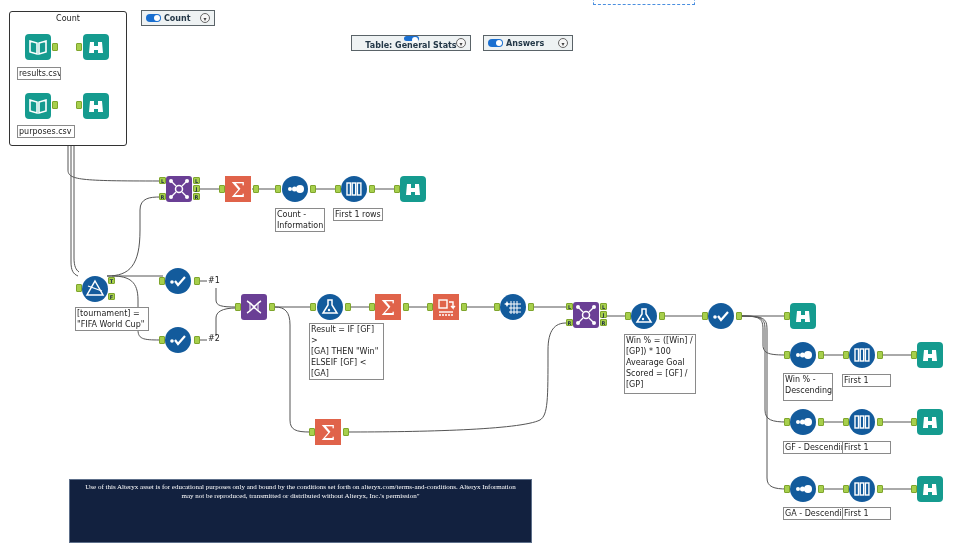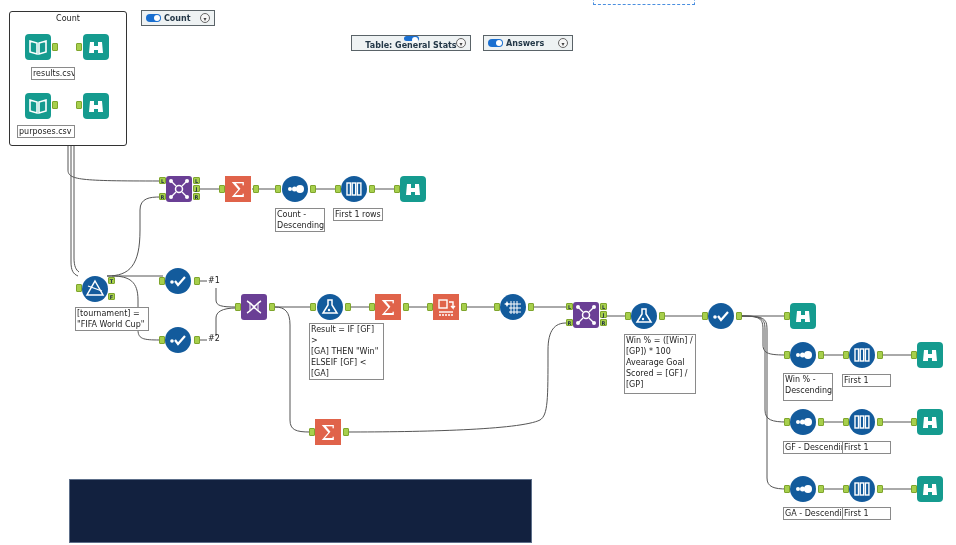--- a/index.html
+++ b/index.html
@@ -101,21 +101,21 @@
         <path d="M5 7 L12 9 L12 20 L5 18 Z M21 7 L14 9 L14 20 L21 18 Z" fill="none" stroke="#fff" stroke-width="1.6"></path>
       </svg>
   </div>
   <div class="anchor" style="left:52px;top:43px;"></div>
   <div class="anchor" style="left:76px;top:43px;"></div>
   <div class="tool teal" style="left:83px;top:34px;">
     <svg viewBox="0 0 26 26">
         <path d="M7 8 h4 v11 h-5 z M15 8 h4 l1 11 h-5 z M11 12 h4 v4 h-4 z" fill="#fff"></path>
       </svg>
   </div>
-  <div class="annot" style="left:17px;top:67px;width:44px;height:13px;margin-left:14px;">results.csv</div>
+  <div class="annot" style="left:17px;top:67px;width:44px;height:13px;">results.csv</div>
 
   <div class="tool teal" style="left:25px;top:93px;">
     <svg viewBox="0 0 26 26">
         <path d="M5 7 L12 9 L12 20 L5 18 Z M21 7 L14 9 L14 20 L21 18 Z" fill="none" stroke="#fff" stroke-width="1.6"></path>
       </svg>
   </div>
   <div class="anchor" style="left:52px;top:101px;"></div>
   <div class="anchor" style="left:76px;top:101px;"></div>
   <div class="tool teal" style="left:83px;top:93px;">
     <svg viewBox="0 0 26 26">
@@ -158,21 +158,21 @@
   <div class="anchor" style="left:275px;top:185px;"></div>
   <div class="tool blue" style="left:282px;top:176px;">
     <svg viewBox="0 0 26 26">
         <circle cx="8" cy="13" r="2" fill="#fff"></circle>
         <circle cx="12.5" cy="13" r="2.5" fill="#fff"></circle>
         <circle cx="18" cy="13" r="4" fill="#fff"></circle>
       </svg>
   </div>
   <div class="anchor" style="left:310px;top:185px;"></div>
   <div class="annot" style="left:275px;top:208px;width:50px;height:24px;">Count -
-Descending</div>
+Information</div>
 
   <div class="anchor" style="left:335px;top:185px;"></div>
   <div class="tool blue" style="left:341px;top:176px;">
     <svg viewBox="0 0 26 26">
         <g fill="none" stroke="#fff" stroke-width="1.4">
           <rect x="6" y="7" width="3.5" height="12"></rect>
           <rect x="11.2" y="7" width="3.5" height="12"></rect>
           <rect x="16.4" y="7" width="3.5" height="12"></rect>
         </g>
       </svg>
@@ -426,15 +426,16 @@
   <div class="anchor" style="left:877px;top:485px;"></div>
   <div class="annot" style="left:842px;top:507px;width:49px;height:13px;">First 1 rows</div>
   <div class="anchor" style="left:911px;top:485px;"></div>
   <div class="tool teal" style="left:917px;top:476px;">
     <svg viewBox="0 0 26 26">
         <path d="M7 8 h4 v11 h-5 z M15 8 h4 l1 11 h-5 z M11 12 h4 v4 h-4 z" fill="#fff"></path>
       </svg>
   </div>
 
   <div class="tc">
+    <div class="tc-body">Use of this Alteryx asset is for educational purposes only and bound by the conditions set forth on alteryx.com/terms-and-conditions. Alteryx Information may not be reproduced, transmitted or distributed without Alteryx, Inc.'s permission"</div>
   </div>
 
 </div>
 
 </body></html>

